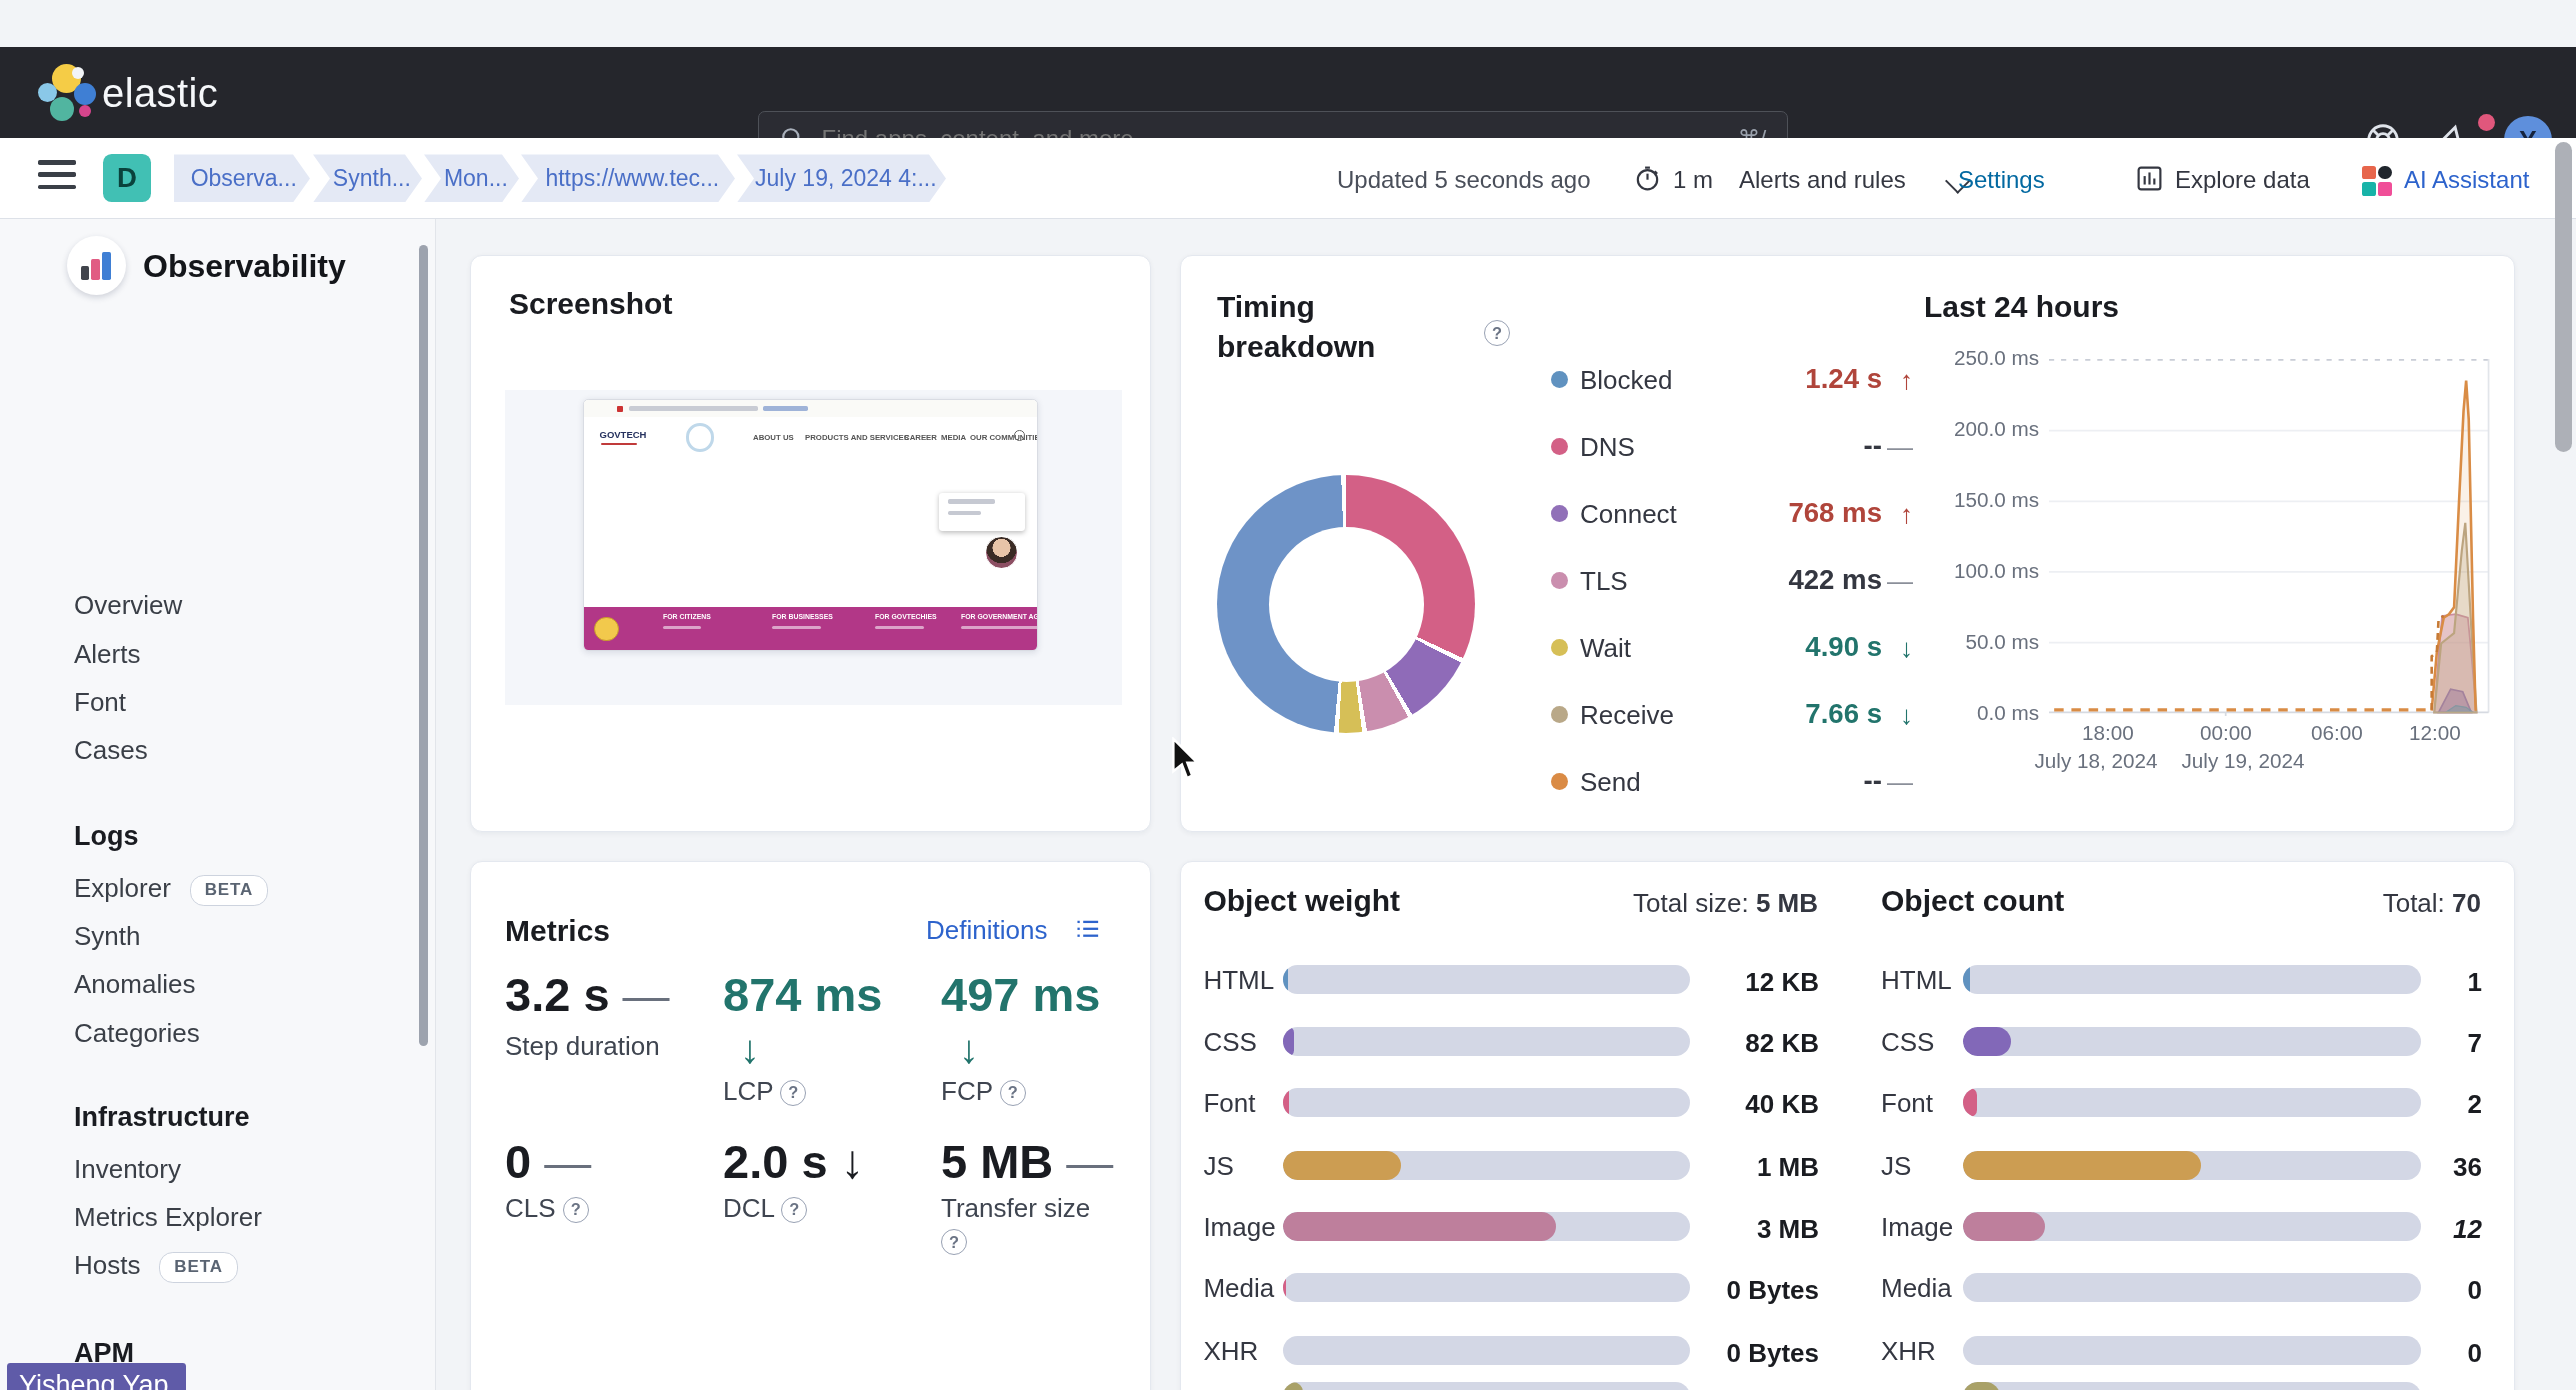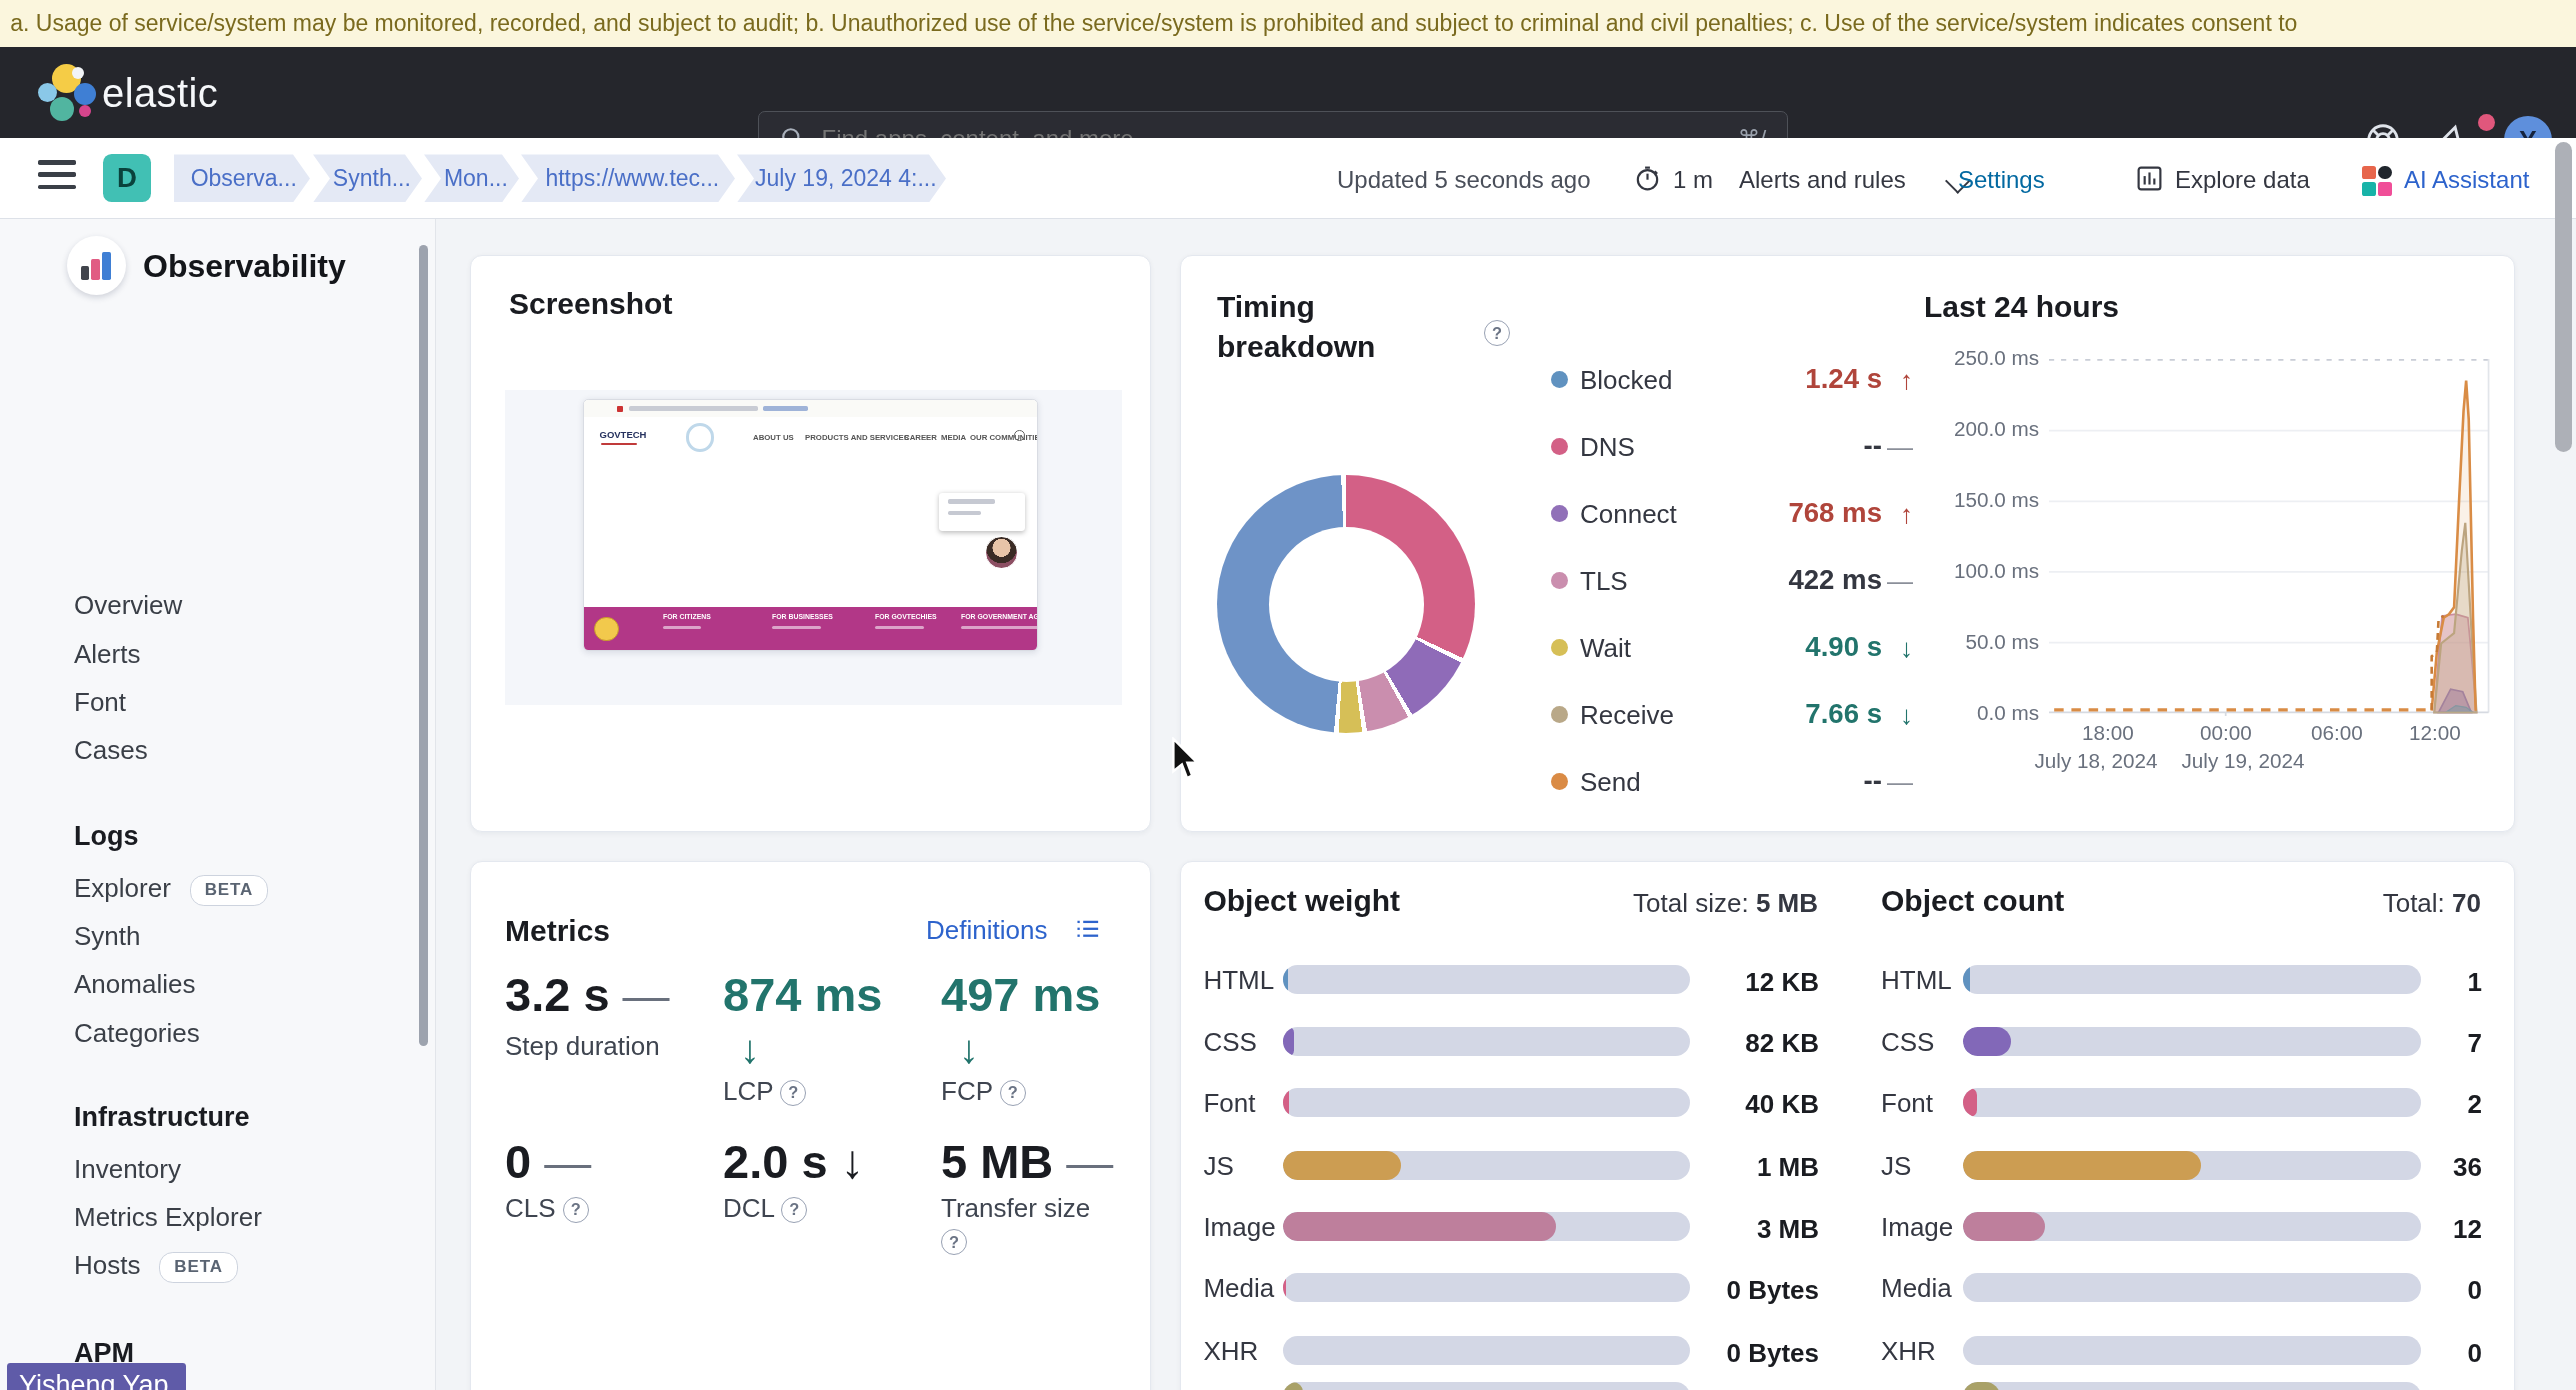--- a/index.html
+++ b/index.html
@@ -113,21 +113,20 @@
   .oval{position:absolute;font-size:26px;font-weight:700;color:#1A1C21;text-align:right;white-space:nowrap;}
   .ototal{position:absolute;font-size:26px;color:#343741;text-align:right;white-space:nowrap;}
   .win-thumb{position:absolute;left:2555px;top:142px;width:17px;height:310px;background:#ADB0B7;border-radius:8.6px;}
   .cursor{position:absolute;left:1170px;top:737px;z-index:70;}
 </style>
 </head>
 <body>
 
 <div id="app">
 
-  <div class="banner">a. Usage of service/system may be monitored, recorded, and subject to audit; b. Unauthorized use of the service/system is prohibited and subject to criminal and civil penalties; c. Use of the service/system indicates consent to</div>
 
   <div class="topnav">
     <div class="logo">
       <i style="left:13.8px;top:0;width:29px;height:29px;background:#F5CC46;"></i>
       <i style="left:34px;top:3.4px;width:12px;height:12px;background:#F2F4F7;"></i>
       <i style="left:0;top:19px;width:19px;height:19px;background:#8AC8E8;"></i>
       <i style="left:36px;top:19px;width:22.4px;height:22.4px;background:#3F7FD4;"></i>
       <i style="left:12px;top:33px;width:24px;height:24px;background:#51B5A0;"></i>
       <i style="left:41px;top:41px;width:12px;height:12px;background:#D5458C;"></i>
     </div>
@@ -462,21 +461,21 @@
     <div class="orow-label" style="left:700px;top:289px;">JS</div>
     <div class="otrack" style="left:782px;top:289px;width:458px;">
         <div class="ofill" style="width: 52%; background: rgb(204, 157, 82);"></div>
       </div>
     <div class="oval" style="left:1215px;top:290px;width:86px;">36</div>
 
     <div class="orow-label" style="left:700px;top:350px;">Image</div>
     <div class="otrack" style="left:782px;top:350px;width:458px;">
         <div class="ofill" style="width: 18%; background: rgb(190, 127, 156);"></div>
       </div>
-    <div class="oval" style="left:1215px;top:352px;width:86px;">12</div>
+    <div class="oval" style="left:1215px;top:352px;width:86px;font-style:italic;">12</div>
 
     <div class="orow-label" style="left:700px;top:411px;">Media</div>
     <div class="otrack" style="left:782px;top:411px;width:458px;">
         <div class="ofill" style="width: 0%; background: rgb(211, 96, 134);"></div>
       </div>
     <div class="oval" style="left:1215px;top:413px;width:86px;">0</div>
 
     <div class="orow-label" style="left:700px;top:474px;">XHR</div>
     <div class="otrack" style="left:782px;top:474px;width:458px;">
         <div class="ofill" style="width: 0%; background: rgb(211, 96, 134);"></div>

